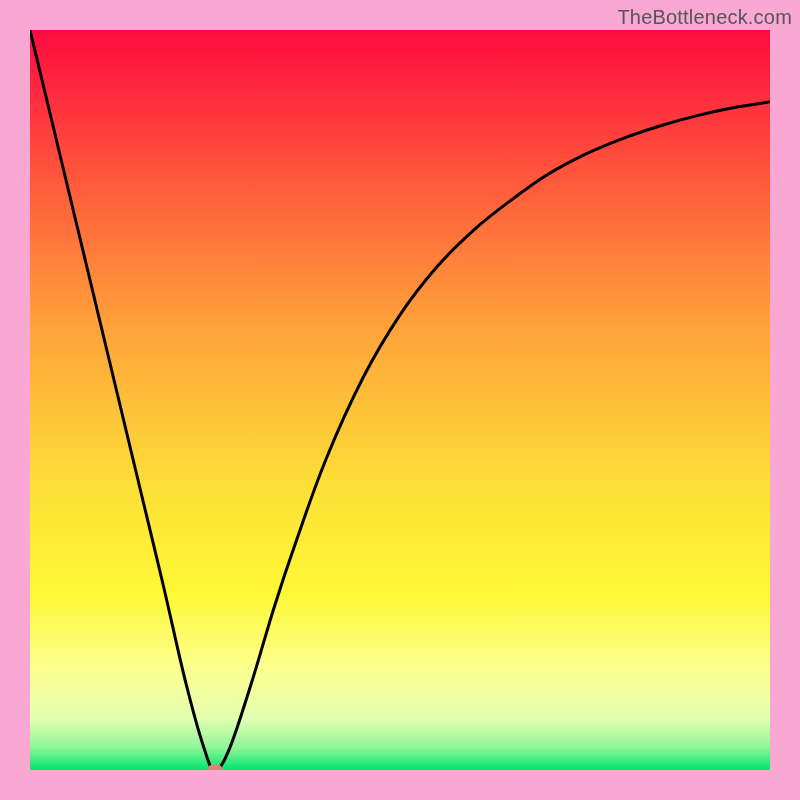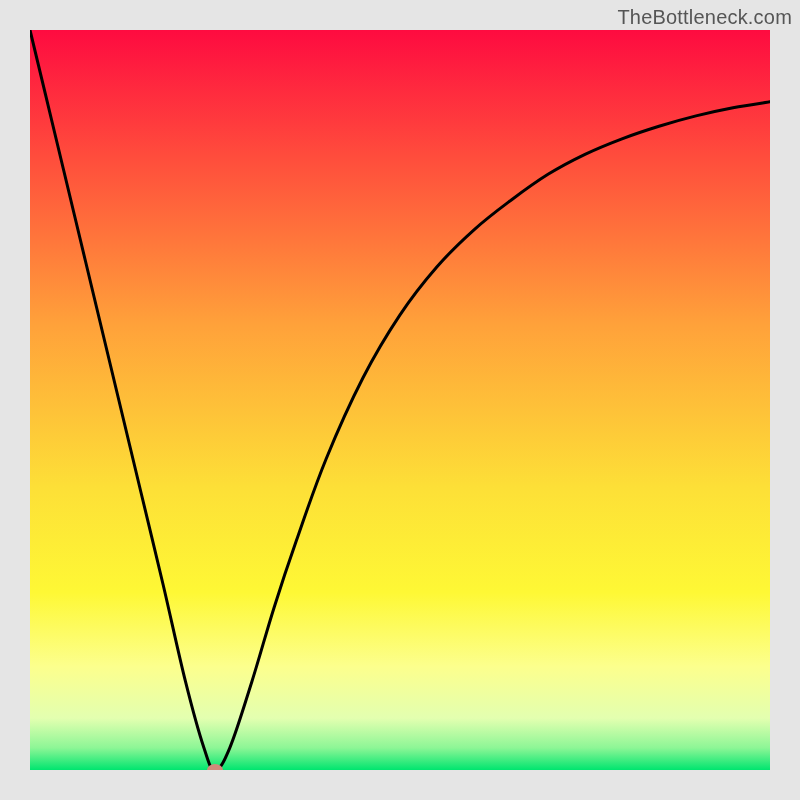--- a/index.html
+++ b/index.html
@@ -8,21 +8,21 @@
     width: 800px;
     height: 800px;
     overflow: hidden;
     background: #000;
     font-family: Arial, Helvetica, sans-serif;
   }
   .container {
     position: relative;
     width: 800px;
     height: 800px;
-    background: #e5e5e5;
+    background: #f9a8d4;
   }
   .plot-area {
     position: absolute;
     left: 30px;
     top: 30px;
     width: 740px;
     height: 740px;
   }
   .watermark {
     position: absolute;

